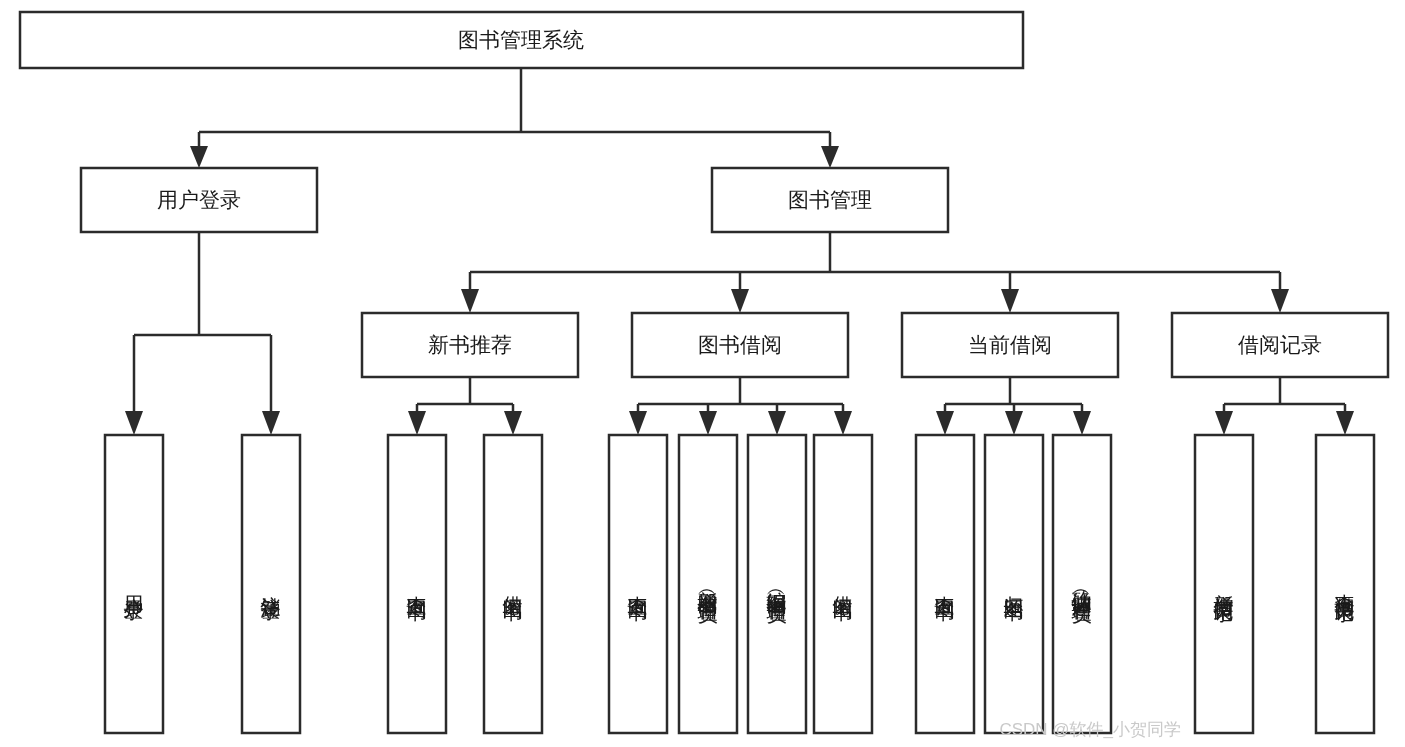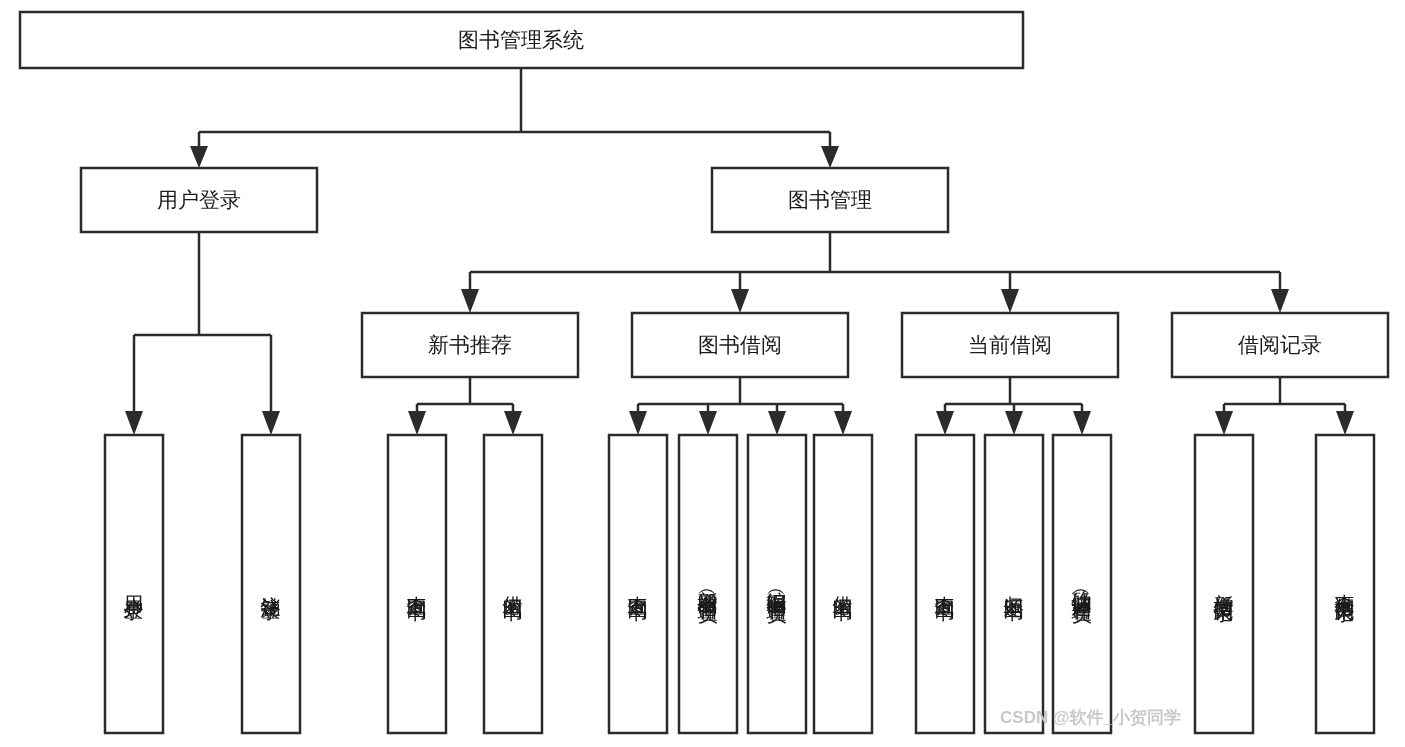--- a/index.html
+++ b/index.html
@@ -66,28 +66,27 @@
     align-items: center;
     justify-content: center;
     overflow: hidden;
   }
   .leaf-foreign {
     overflow: visible;
   }
   .watermark {
     position: absolute;
     right: 8px;
-    bottom: 18px;
+    bottom: 6px;
     font-family: "Liberation Sans", "DejaVu Sans", sans-serif;
     font-size: 17px;
     color: #c9c9c9;
     white-space: nowrap;
     user-select: none;
     pointer-events: none;
-    font-weight: bold;
   }
 </style>
 </head>
 <body>
 
 <div id="diagram-root">
 
   <svg class="diagram-canvas" viewBox="0 0 1405 747" xmlns="http://www.w3.org/2000/svg">
 
     <g>

